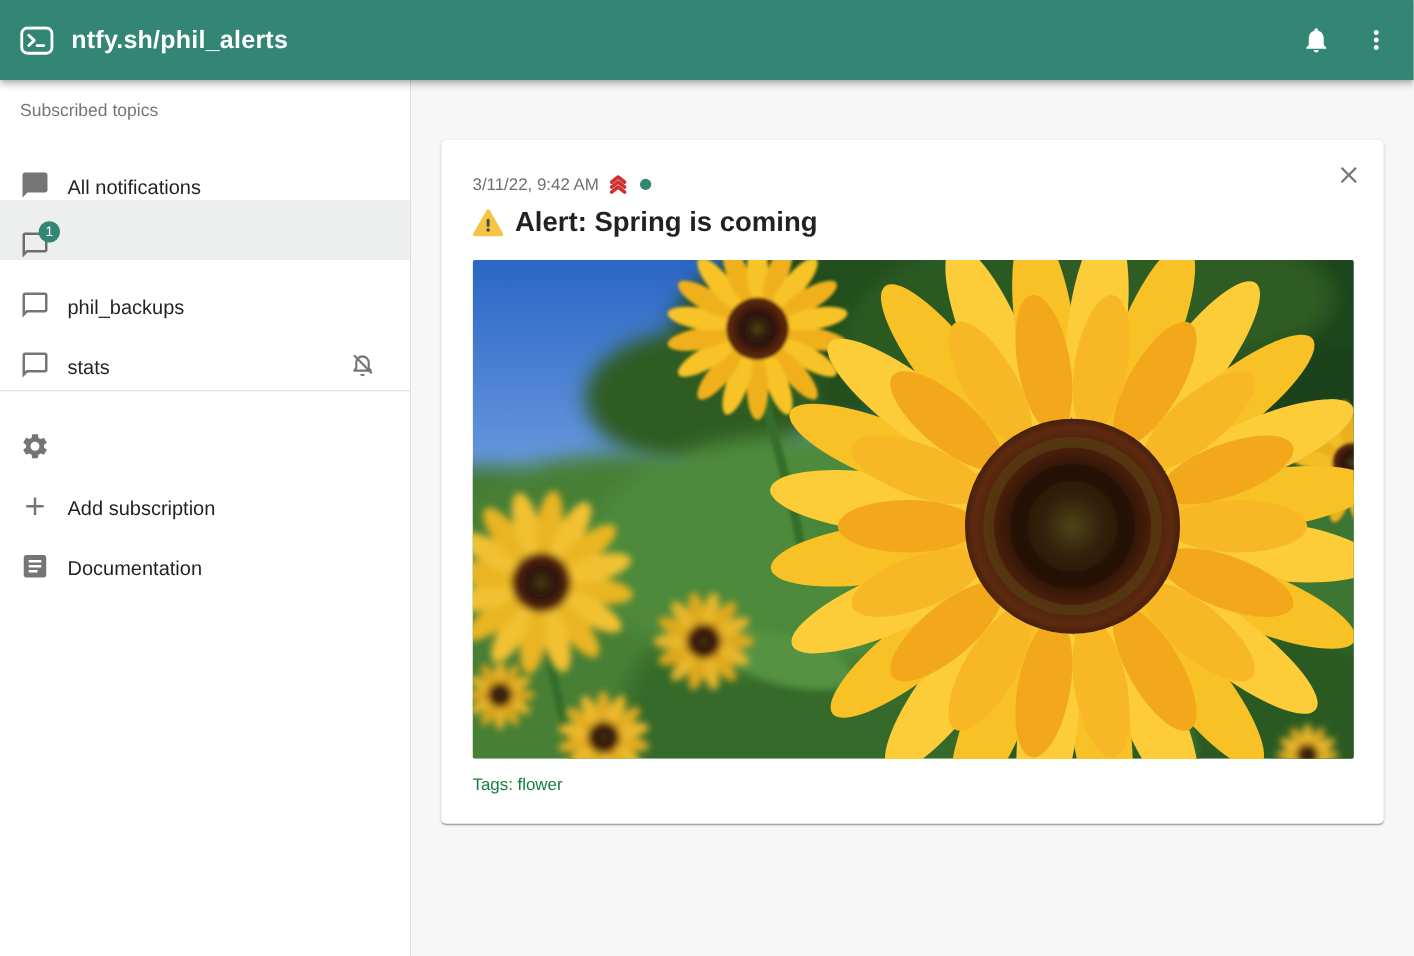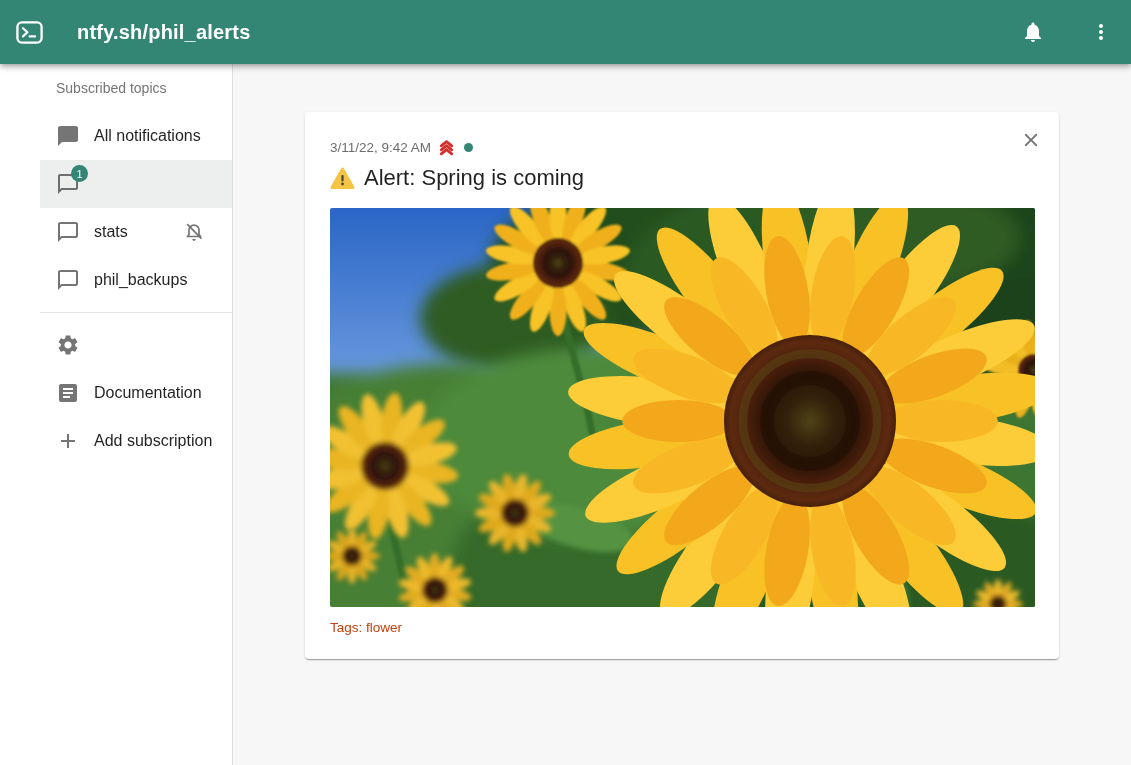--- a/index.html
+++ b/index.html
@@ -2,31 +2,31 @@
 <html><head>
 <meta charset="utf-8">
 <style>
   * { margin:0; padding:0; box-sizing:border-box; }
   html,body { width:1131px; height:765px; overflow:hidden; background:#f7f7f7;
               font-family:"Liberation Sans", sans-serif; -webkit-font-smoothing:antialiased; }
 
   
   .appbar { height:64px; background:#338574; display:flex; align-items:center;
             padding:0 6px 0 16px; position:relative; z-index:10;
-            box-shadow:0 2px 4px -1px rgba(0,0,0,.2), 0 4px 5px 0 rgba(0,0,0,.14), 0 1px 10px 0 rgba(0,0,0,.12);gap:20px; }
+            box-shadow:0 2px 4px -1px rgba(0,0,0,.2), 0 4px 5px 0 rgba(0,0,0,.14), 0 1px 10px 0 rgba(0,0,0,.12); }
   .appbar-title { color:#fff; font-size:20px; font-weight:bold; letter-spacing:.2px; margin-left:14px; flex:1; }
   .iconbtn { width:48px; height:48px; border:none; background:transparent; display:flex;
              align-items:center; justify-content:center; cursor:pointer; border-radius:50%; }
 
   
   .layout { display:flex; height:701px; }
-  .sidebar { width:233px; background:#fff; border-right:1px solid #dedede; flex-shrink:0;padding-left:40px; }
+  .sidebar { width:329px; background:#fff; border-right:1px solid #dedede; flex-shrink:0; }
   .subheader { height:48px; line-height:48px; padding-left:16px; color:#757575; font-size:14px; }
   .nav-list { list-style:none; }
-  .nav-item { height:48px; display:flex; align-items:center; padding:0 16px; cursor:pointer;
+  .nav-item { height:48px; display:flex; align-items:flex-end; padding:0 16px; cursor:pointer;
               color:rgba(0,0,0,.87); font-size:16px; }
   .nav-item.selected { background:#edefee; }
   .nav-icon { width:24px; height:24px; margin-right:14px; position:relative; flex-shrink:0;
               display:flex; align-items:center; justify-content:center; }
   .nav-label { flex:1; white-space:nowrap; }
   .badge { position:absolute; top:-7px; right:-8px; min-width:17px; height:17px; border-radius:9px;
            background:#338574; color:#fff; font-size:11px; display:flex; align-items:center;
            justify-content:center; padding:0 4px; }
   .right-icon { width:24px; height:24px; margin-right:10px; }
   .divider { border:none; border-top:1px solid #e3e3e3; margin:8px 0; }
@@ -35,25 +35,25 @@
   .content { flex:1; background:#f7f7f7; overflow:auto; }
   .card { width:754px; margin:48px auto 26px; background:#fff; border-radius:4px; position:relative;
           padding:26px 24px 24px 25px;
           box-shadow:0 2px 1px -1px rgba(0,0,0,.2), 0 1px 1px 0 rgba(0,0,0,.14), 0 1px 3px 0 rgba(0,0,0,.12); }
   .meta-row { display:flex; align-items:center; gap:6px; }
   .card-date { color:#6e6e6e; font-size:13.5px; }
   .unread-dot { width:9px; height:9px; border-radius:50%; background:#338574; margin-left:2px; }
   .close-btn { position:absolute; top:8px; right:8px; width:40px; height:40px; border:none;
                background:transparent; cursor:pointer; display:flex; align-items:center; justify-content:center; }
   .card-title { display:flex; align-items:center; gap:9px; margin-top:8px;
-                font-size:22px; font-weight:normal; color:rgba(0,0,0,.87); }
+                font-size:22px; font-weight:bold; color:rgba(0,0,0,.87); }
   .card-body { margin-top:6px; font-size:16px; color:rgba(0,0,0,.87); }
   .attachment { width:705px; height:399px; margin-top:17px; border-radius:2px; overflow:hidden; cursor:pointer; }
   .attachment svg { display:block; width:705px; height:399px; }
-  .tags { margin-top:13px; color:#c2410c; font-size:13.5px; }
+  .tags { margin-top:13px; color:#15803d; font-size:13.5px; }
   .actions { margin-top:24px; display:flex; gap:26px; }
   .text-btn { border:none; background:transparent; color:#338574; font-family:"Liberation Sans",sans-serif;
               font-size:14px; font-weight:bold; letter-spacing:.6px; cursor:pointer; padding:4px 2px; }
 </style>
 </head>
 <body>
 
 <header class="appbar">
   <span style="display:flex">
     <svg width="27" height="23" viewBox="0 0 27 23" fill="none">
@@ -102,65 +102,65 @@
           <span class="badge">1</span>
         </span>
       </li>
 
       <li class="nav-item">
         <span class="nav-icon">
           <svg width="24" height="24" viewBox="0 0 24 24" fill="rgba(0,0,0,.54)">
             <path d="M20 2H4c-1.1 0-1.99.9-1.99 2L2 22l4-4h14c1.1 0 2-.9 2-2V4c0-1.1-.9-2-2-2zm0 14H5.17L4 17.17V4h16v12z"></path>
           </svg>
         </span>
+        <span class="nav-label">phil_backups</span>
+      </li>
+
+      <li class="nav-item">
+        <span class="nav-icon">
+          <svg width="24" height="24" viewBox="0 0 24 24" fill="rgba(0,0,0,.54)">
+            <path d="M20 2H4c-1.1 0-1.99.9-1.99 2L2 22l4-4h14c1.1 0 2-.9 2-2V4c0-1.1-.9-2-2-2zm0 14H5.17L4 17.17V4h16v12z"></path>
+          </svg>
+        </span>
         <span class="nav-label">stats</span>
         <span class="right-icon">
           <svg width="24" height="24" viewBox="0 0 24 24" fill="none">
             <path d="M12 5.1a5 5 0 0 1 5 5v4.3l1.55 2.1H5.45L7 14.4v-4.3a5 5 0 0 1 5-5z" stroke="#757575" stroke-width="1.7" stroke-linejoin="round"></path>
             <path d="M10.2 19.1h3.6a1.8 1.8 0 0 1-3.6 0z" fill="#757575"></path>
             <line x1="5.2" y1="4.2" x2="19.4" y2="18.6" stroke="#757575" stroke-width="1.7"></line>
           </svg>
         </span>
       </li>
-
-      <li class="nav-item">
-        <span class="nav-icon">
-          <svg width="24" height="24" viewBox="0 0 24 24" fill="rgba(0,0,0,.54)">
-            <path d="M20 2H4c-1.1 0-1.99.9-1.99 2L2 22l4-4h14c1.1 0 2-.9 2-2V4c0-1.1-.9-2-2-2zm0 14H5.17L4 17.17V4h16v12z"></path>
-          </svg>
-        </span>
-        <span class="nav-label">phil_backups</span>
-      </li>
     </ul>
 
     <hr class="divider">
 
     <ul class="nav-list">
       <li class="nav-item">
         <span class="nav-icon">
           <svg width="24" height="24" viewBox="0 0 24 24" fill="rgba(0,0,0,.54)">
             <path d="M19.14 12.94c.04-.3.06-.61.06-.94 0-.32-.02-.64-.07-.94l2.03-1.58c.18-.14.23-.41.12-.61l-1.92-3.32c-.12-.22-.37-.29-.59-.22l-2.39.96c-.5-.38-1.03-.7-1.62-.94l-.36-2.54c-.04-.24-.24-.41-.48-.41h-3.84c-.24 0-.43.17-.47.41l-.36 2.54c-.59.24-1.13.57-1.62.94l-2.39-.96c-.22-.08-.47 0-.59.22L2.74 8.87c-.12.21-.08.47.12.61l2.03 1.58c-.05.3-.09.63-.09.94s.02.64.07.94l-2.03 1.58c-.18.14-.23.41-.12.61l1.92 3.32c.12.22.37.29.59.22l2.39-.96c.5.38 1.03.7 1.62.94l.36 2.54c.05.24.24.41.48.41h3.84c.24 0 .44-.17.47-.41l.36-2.54c.59-.24 1.13-.56 1.62-.94l2.39.96c.22.08.47 0 .59-.22l1.92-3.32c.12-.22.07-.47-.12-.61l-2.01-1.58zM12 15.6c-1.98 0-3.6-1.62-3.6-3.6s1.62-3.6 3.6-3.6 3.6 1.62 3.6 3.6-1.62 3.6-3.6 3.6z"></path>
           </svg>
         </span>
       </li>
       <li class="nav-item">
         <span class="nav-icon">
           <svg width="24" height="24" viewBox="0 0 24 24" fill="rgba(0,0,0,.54)">
+            <path d="M19 13h-6v6h-2v-6H5v-2h6V5h2v6h6v2z"></path>
+          </svg>
+        </span>
+        <span class="nav-label">Add subscription</span>
+      </li>
+      <li class="nav-item">
+        <span class="nav-icon">
+          <svg width="24" height="24" viewBox="0 0 24 24" fill="rgba(0,0,0,.54)">
             <path d="M19 3H5c-1.1 0-2 .9-2 2v14c0 1.1.9 2 2 2h14c1.1 0 2-.9 2-2V5c0-1.1-.9-2-2-2zm-5 14H7v-2h7v2zm3-4H7v-2h10v2zm0-4H7V7h10v2z"></path>
           </svg>
         </span>
         <span class="nav-label">Documentation</span>
-      </li>
-      <li class="nav-item">
-        <span class="nav-icon">
-          <svg width="24" height="24" viewBox="0 0 24 24" fill="rgba(0,0,0,.54)">
-            <path d="M19 13h-6v6h-2v-6H5v-2h6V5h2v6h6v2z"></path>
-          </svg>
-        </span>
-        <span class="nav-label">Add subscription</span>
       </li>
     </ul>
   </nav>
 
   <main class="content">
     <article class="card">
       <button class="close-btn">
         <span style="display:flex">
           <svg width="22" height="22" viewBox="0 0 24 24" fill="#757575">
             <path d="M19 6.41 17.59 5 12 10.59 6.41 5 5 6.41 10.59 12 5 17.59 6.41 19 12 13.41 17.59 19 19 17.59 13.41 12z"></path>

